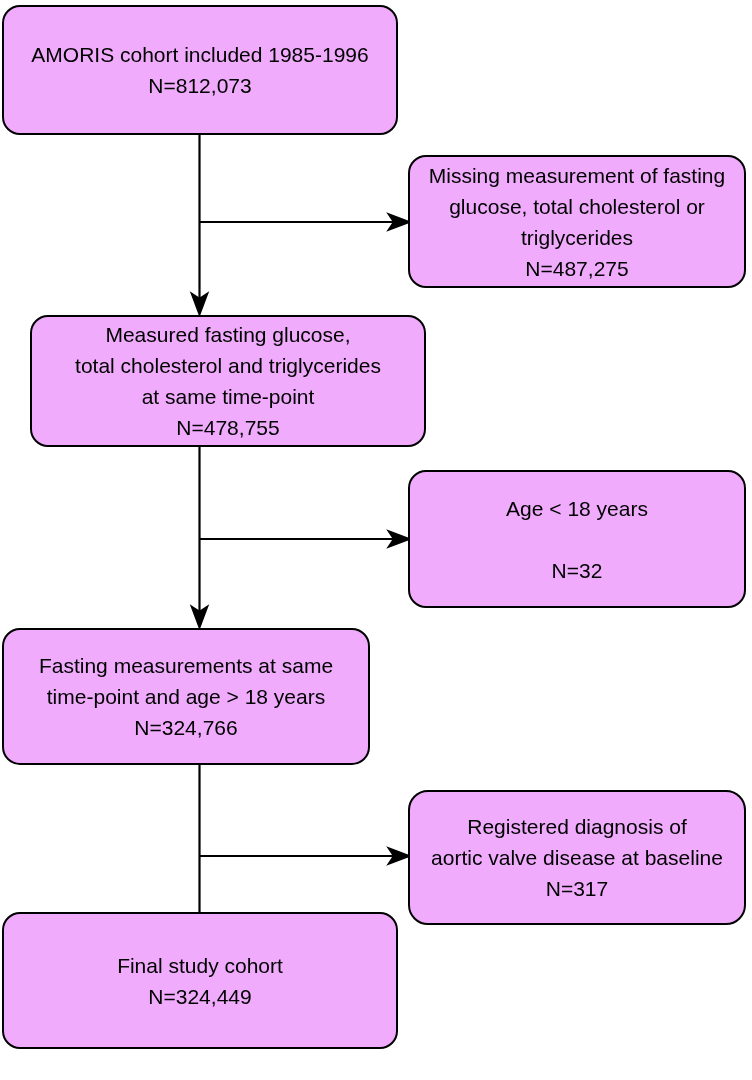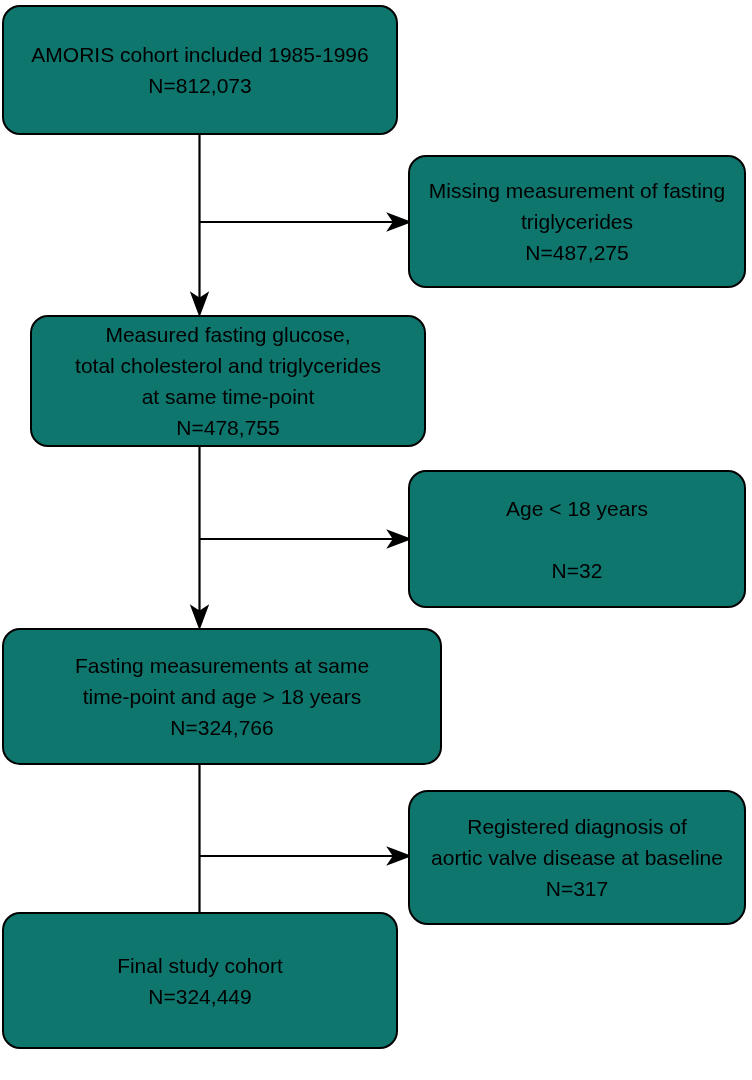--- a/index.html
+++ b/index.html
@@ -14,38 +14,38 @@
   }
   .connectors {
     position: absolute;
     left: 0; top: 0;
     width: 752px; height: 1080px;
     pointer-events: none;
   }
   .box {
     position: absolute;
     box-sizing: border-box;
-    background: #0f766e;
+    background: #f0abfc;
     border: 2.5px solid #000000;
     border-radius: 18px;
     display: flex;
     flex-direction: column;
     justify-content: center;
     align-items: center;
     text-align: center;
     font-size: 21px;
     line-height: 31px;
     padding: 6px 10px;
   }
   .tline { white-space: nowrap; }
 
   
   .b-amoris   { left: 2px;   top: 5px;   width: 396px; height: 130px; }
   .b-measured { left: 2px;   top: 315px; width: 396px; height: 132px; margin-left: 28px; }
-  .b-fasting  { left: 2px;   top: 628px; width: 440px; height: 137px; }
+  .b-fasting  { left: 2px;   top: 628px; width: 368px; height: 137px; }
   .b-final    { left: 2px;   top: 912px; width: 396px; height: 137px; }
 
   
   .b-missing  { left: 408px; top: 155px; width: 338px; height: 133px; }
   .b-age      { left: 408px; top: 470px; width: 338px; height: 138px; gap: 31px; }
   .b-aortic   { left: 408px; top: 790px; width: 338px; height: 135px; border-radius: 20px; }
 </style>
 </head>
 <body>
 
@@ -101,20 +101,21 @@
     <div class="tline">N=324,766</div>
   </div>
 
   <div class="box b-final">
     <div class="tline">Final study cohort</div>
     <div class="tline">N=324,449</div>
   </div>
 
   <div class="box b-missing">
     <div class="tline">Missing measurement of fasting</div>
+    <div class="tline">glucose, total cholesterol or</div>
     <div class="tline">triglycerides</div>
     <div class="tline">N=487,275</div>
   </div>
 
   <div class="box b-age">
     <div class="tline">Age &lt; 18 years</div>
     <div class="tline">N=32</div>
   </div>
 
   <div class="box b-aortic">

